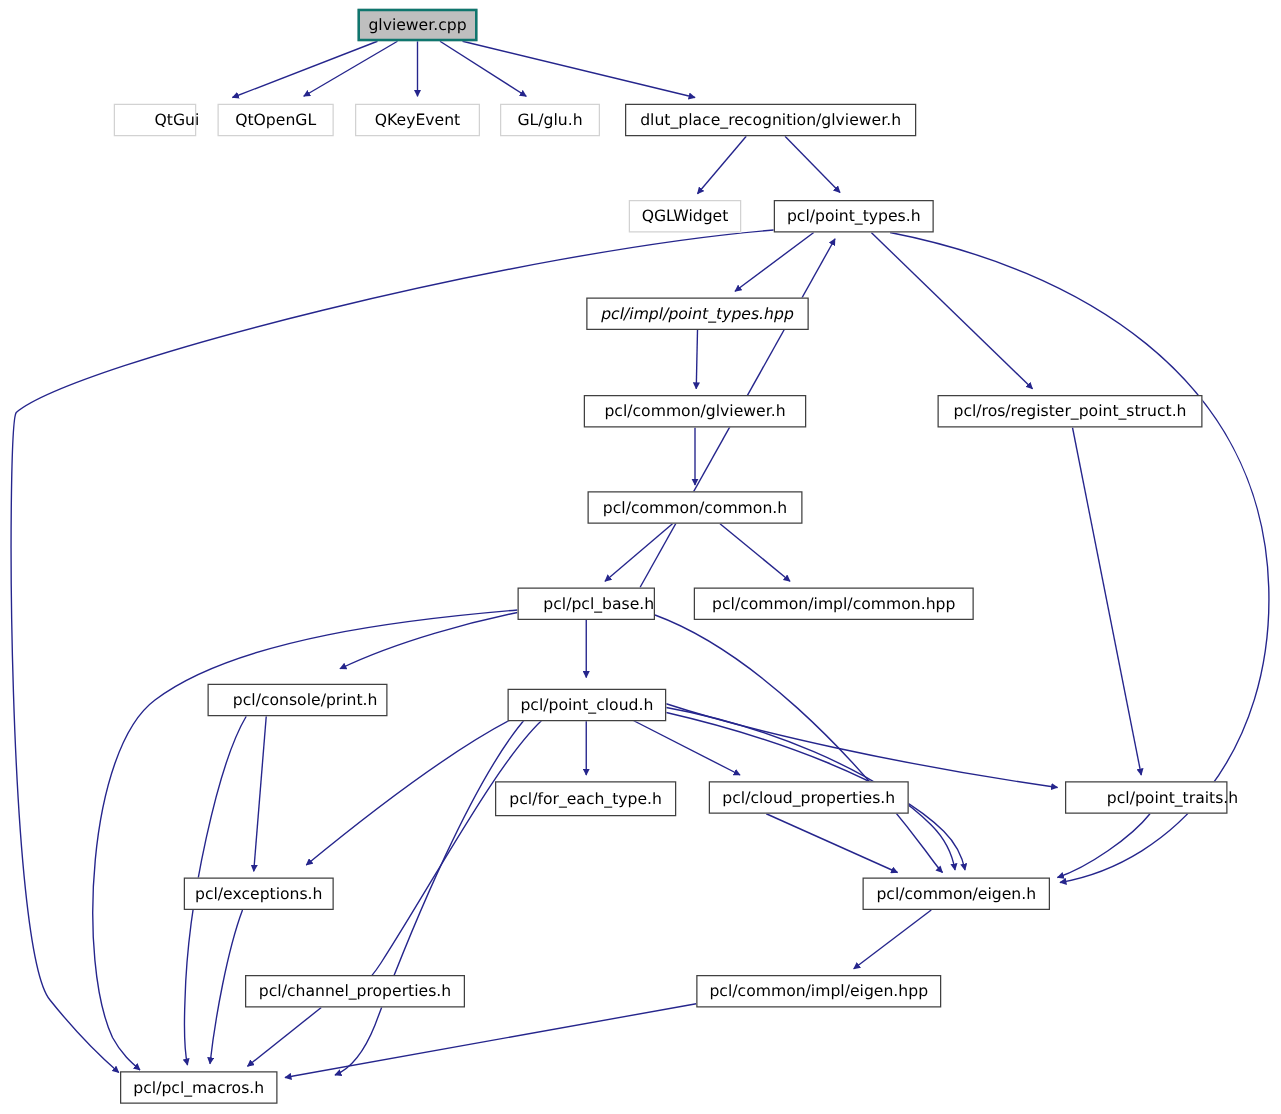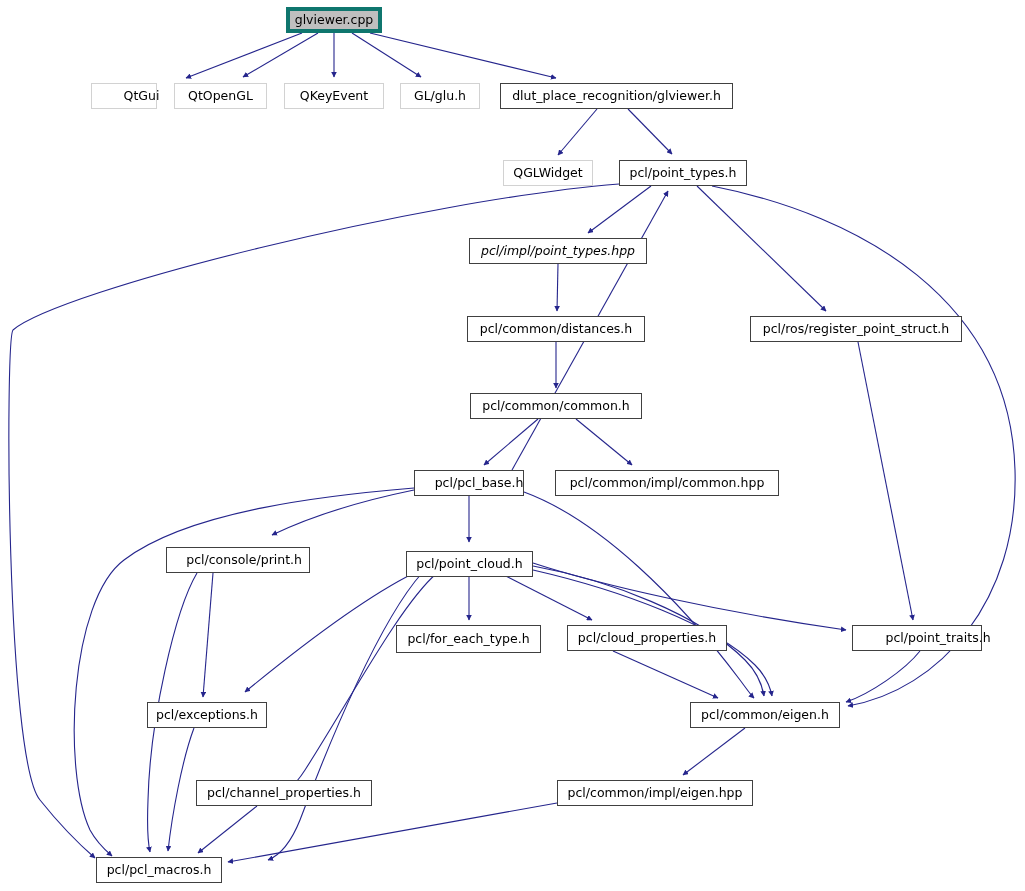--- a/index.html
+++ b/index.html
@@ -12,21 +12,21 @@
     display:flex;align-items:center;justify-content:center;
     background:#ffffff;
     border:1px solid #404040;
     font-size:12.5px;
     color:#000000;
     white-space:nowrap;
     line-height:1;
     letter-spacing:0px;
   }
   .node.light{border:1px solid #d2d2d2;}
-  .node.root{background:#bfbfbf;border:4px solid #0f766e;}
+  .node.root{background:#bfbfbf;border:2px solid #0f766e;}
   .node .lbl{display:block;padding:0 7px;}
 </style>
 </head>
 <body>
 
 <div id="graph-root">
 
   <svg class="edges" viewBox="0 0 1025 891" xmlns="http://www.w3.org/2000/svg">
     <defs>
       <marker id="arrow" viewBox="0 0 10 10" refX="9" refY="5" markerWidth="5.2" markerHeight="5.2" orient="auto-start-reverse">
@@ -99,21 +99,21 @@
       <div class="node" style="left: 619px; top: 160px; width: 128px; height: 26px;">
         <span class="lbl">pcl/point_types.h</span>
       </div>
       <div class="node" style="left: 469px; top: 238px; width: 178px; height: 26px; font-style: italic;">
         <span class="lbl">pcl/impl/point_types.hpp</span>
       </div>
       <div class="node" style="left: 750px; top: 316px; width: 212px; height: 26px;">
         <span class="lbl">pcl/ros/register_point_struct.h</span>
       </div>
       <div class="node" style="left: 467px; top: 316px; width: 178px; height: 26px;">
-        <span class="lbl">pcl/common/distances.h</span>
+        <span class="lbl">pcl/common/glviewer.h</span>
       </div>
       <div class="node" style="left: 470px; top: 393px; width: 172px; height: 26px;">
         <span class="lbl">pcl/common/common.h</span>
       </div>
       <div class="node" style="left: 414px; top: 470px; width: 110px; height: 26px; padding-left: 20px;">
         <span class="lbl">pcl/pcl_base.h</span>
       </div>
       <div class="node" style="left: 555px; top: 470px; width: 224px; height: 26px;">
         <span class="lbl">pcl/common/impl/common.hpp</span>
       </div>

